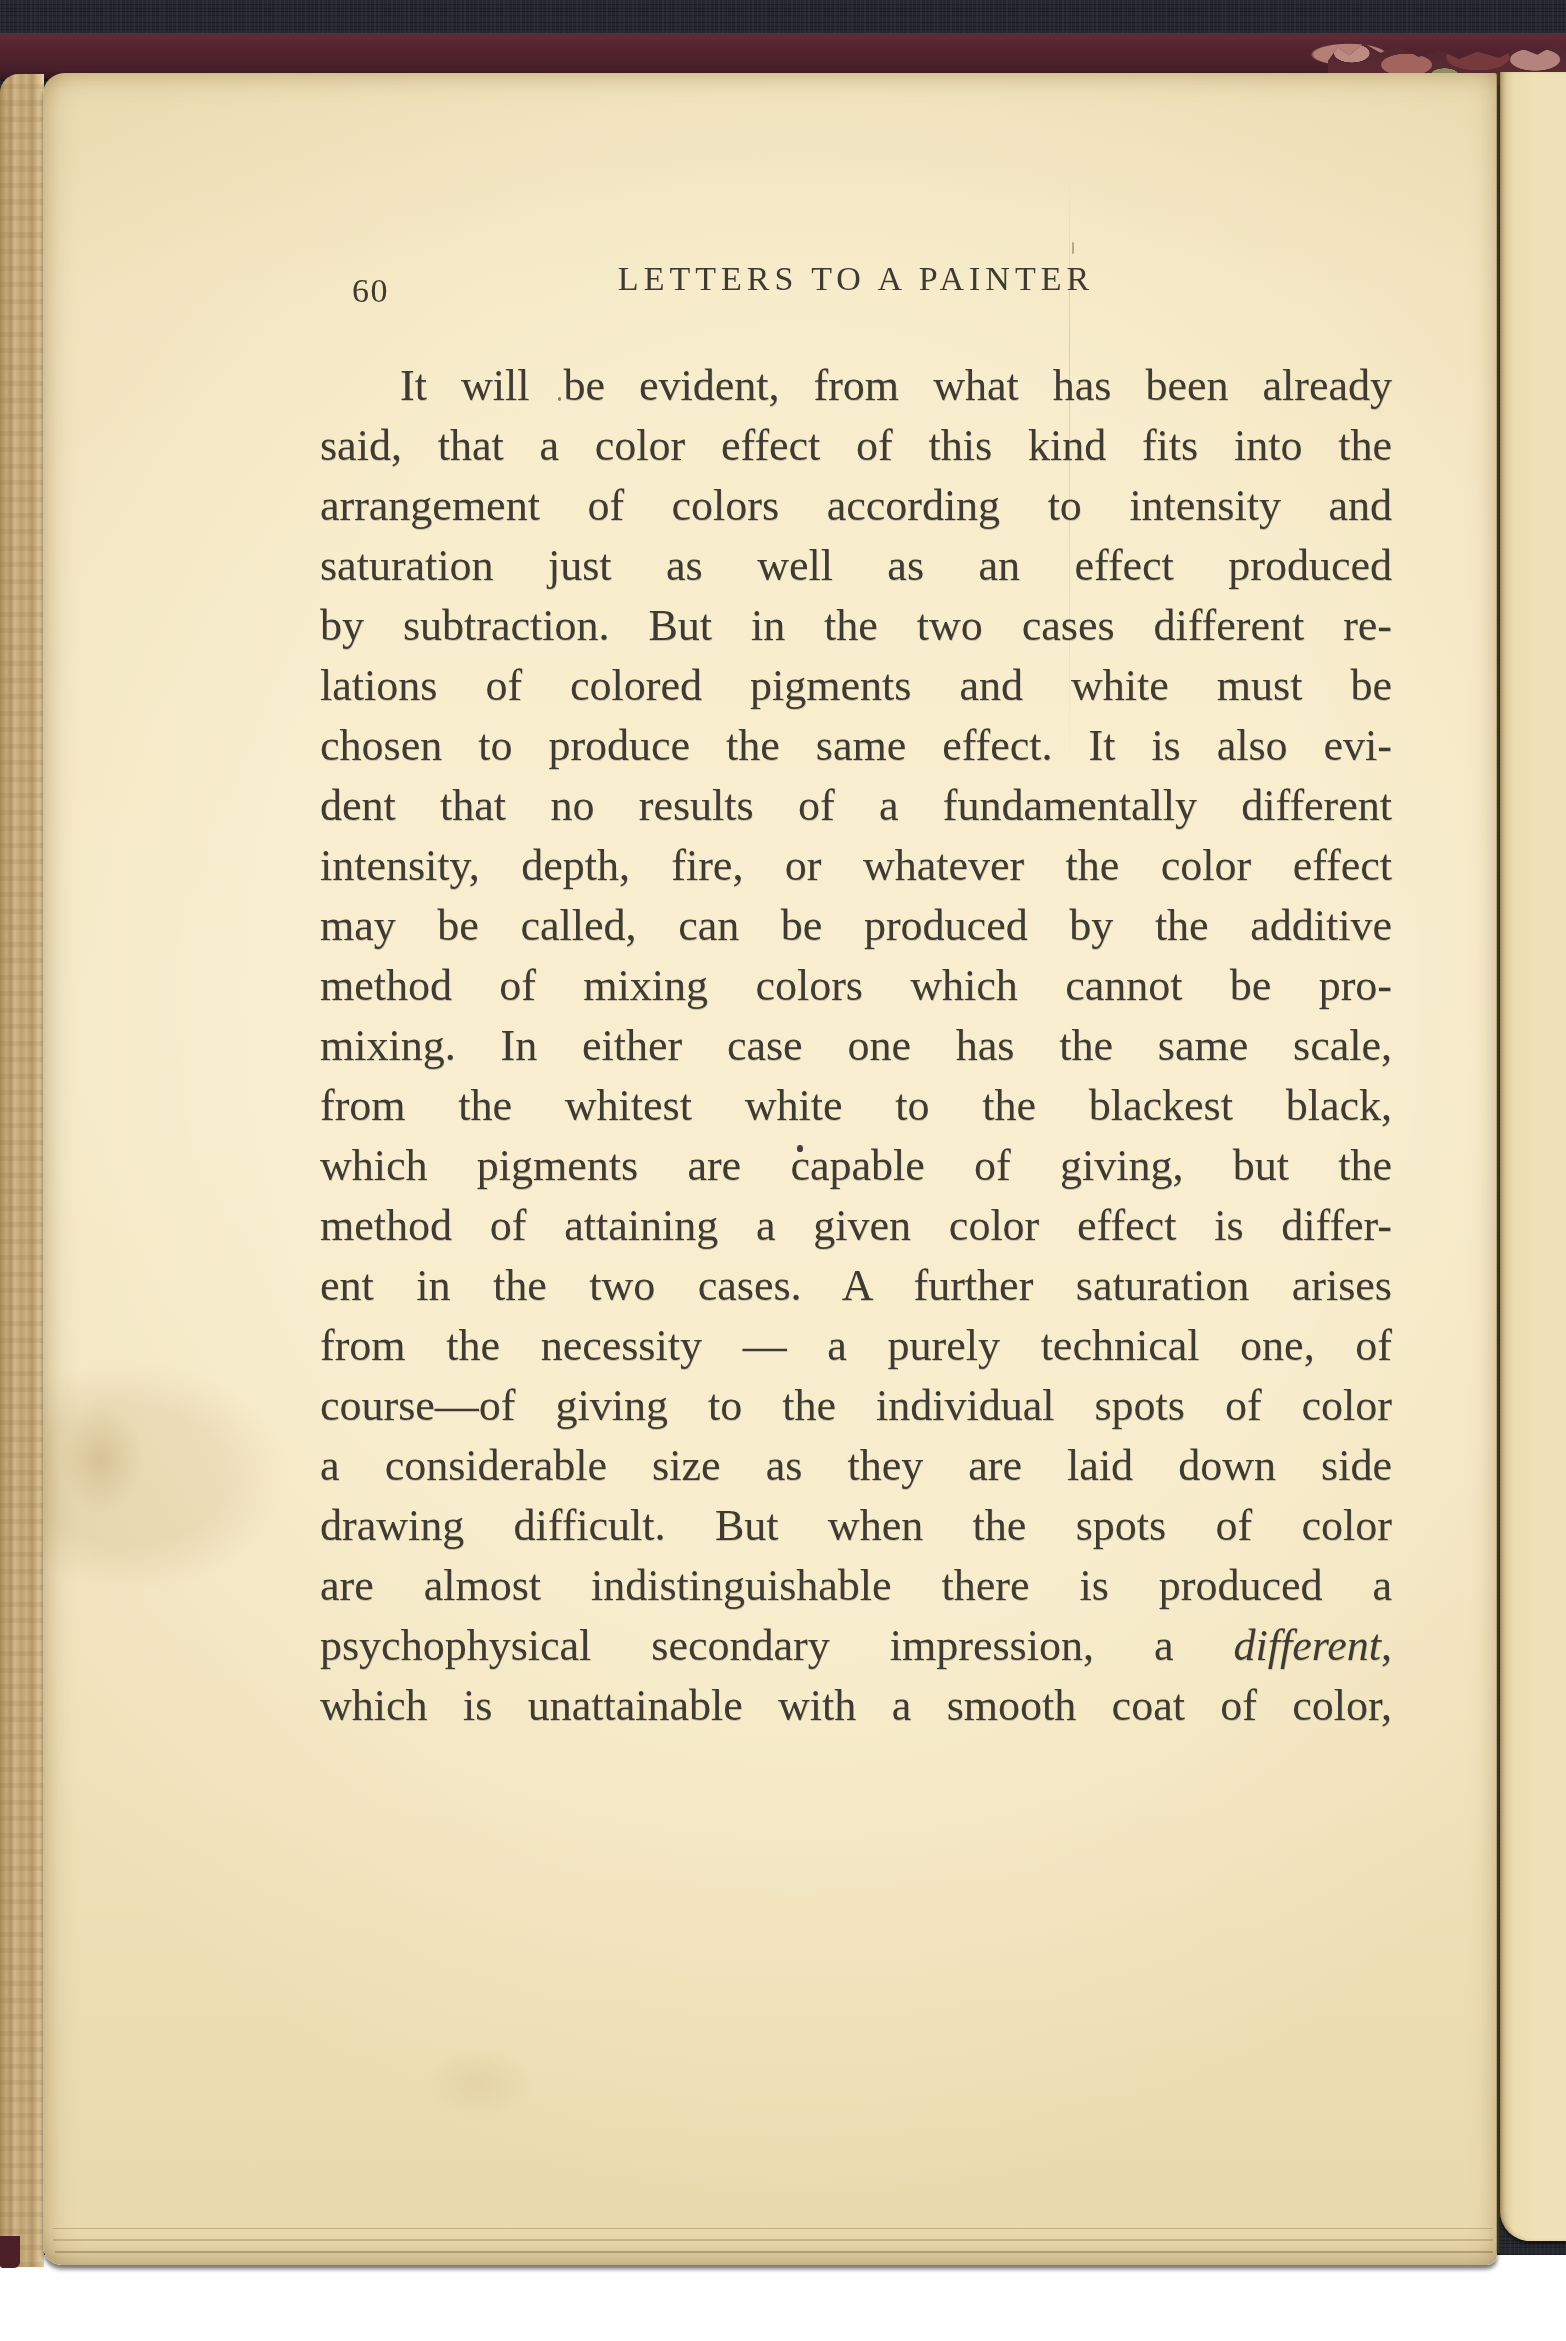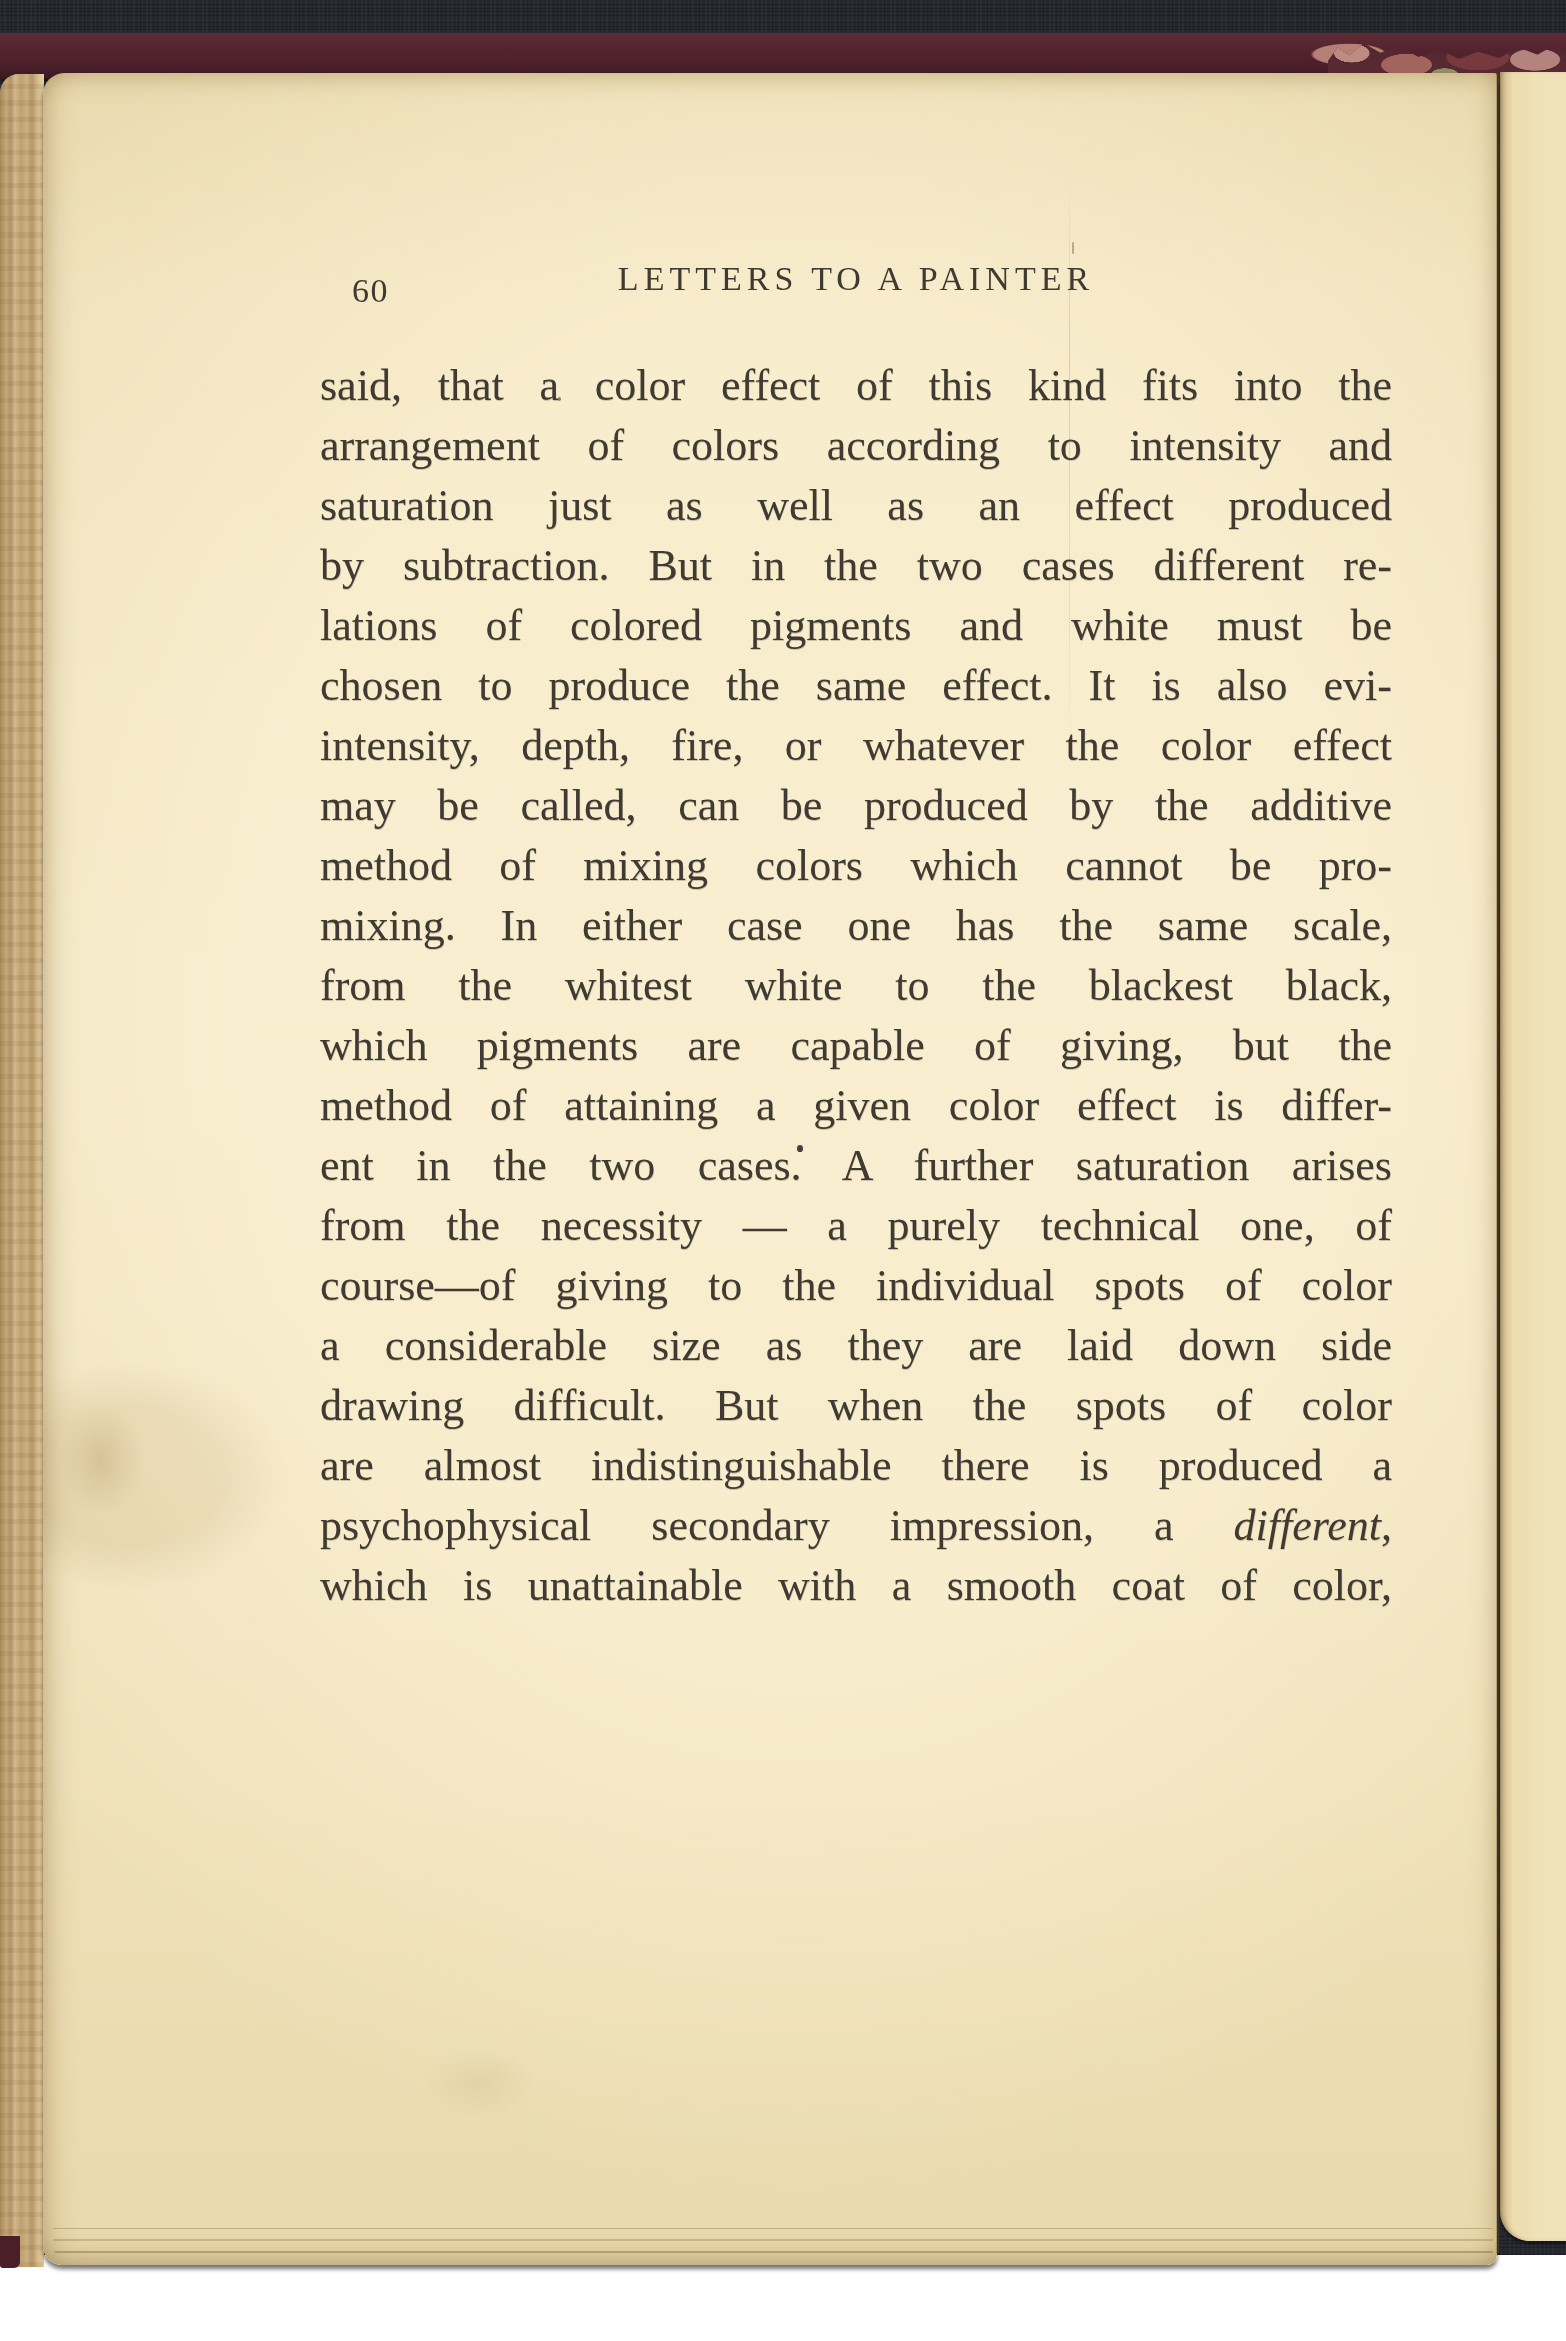--- a/index.html
+++ b/index.html
@@ -140,26 +140,28 @@
   <div class="stain s1"></div>
   <div class="stain s2"></div>
   <div class="speck k1"></div>
   <div class="speck k2"></div>
   <div class="speck k3"></div>
 
   <div class="page-number ink">60</div>
   <div class="running-header ink">LETTERS TO A PAINTER</div>
 
   <div class="body-text ink">
+    <div class="bl indent">It will be evident, from what has been already</div>
     <div class="bl">said, that a color effect of this kind fits into the</div>
     <div class="bl">arrangement of colors according to intensity and</div>
     <div class="bl">saturation just as well as an effect produced</div>
     <div class="bl">by subtraction. But in the two cases different re-</div>
     <div class="bl">lations of colored pigments and white must be</div>
     <div class="bl">chosen to produce the same effect. It is also evi-</div>
+    <div class="bl">dent that no results of a fundamentally different</div>
     <div class="bl">intensity, depth, fire, or whatever the color effect</div>
     <div class="bl">may be called, can be produced by the additive</div>
     <div class="bl">method of mixing colors which cannot be pro-</div>
     <div class="bl">mixing. In either case one has the same scale,</div>
     <div class="bl">from the whitest white to the blackest black,</div>
     <div class="bl">which pigments are capable of giving, but the</div>
     <div class="bl">method of attaining a given color effect is differ-</div>
     <div class="bl">ent in the two cases. A further saturation arises</div>
     <div class="bl">from the necessity — a purely technical one, of</div>
     <div class="bl">course—of giving to the individual spots of color</div>

